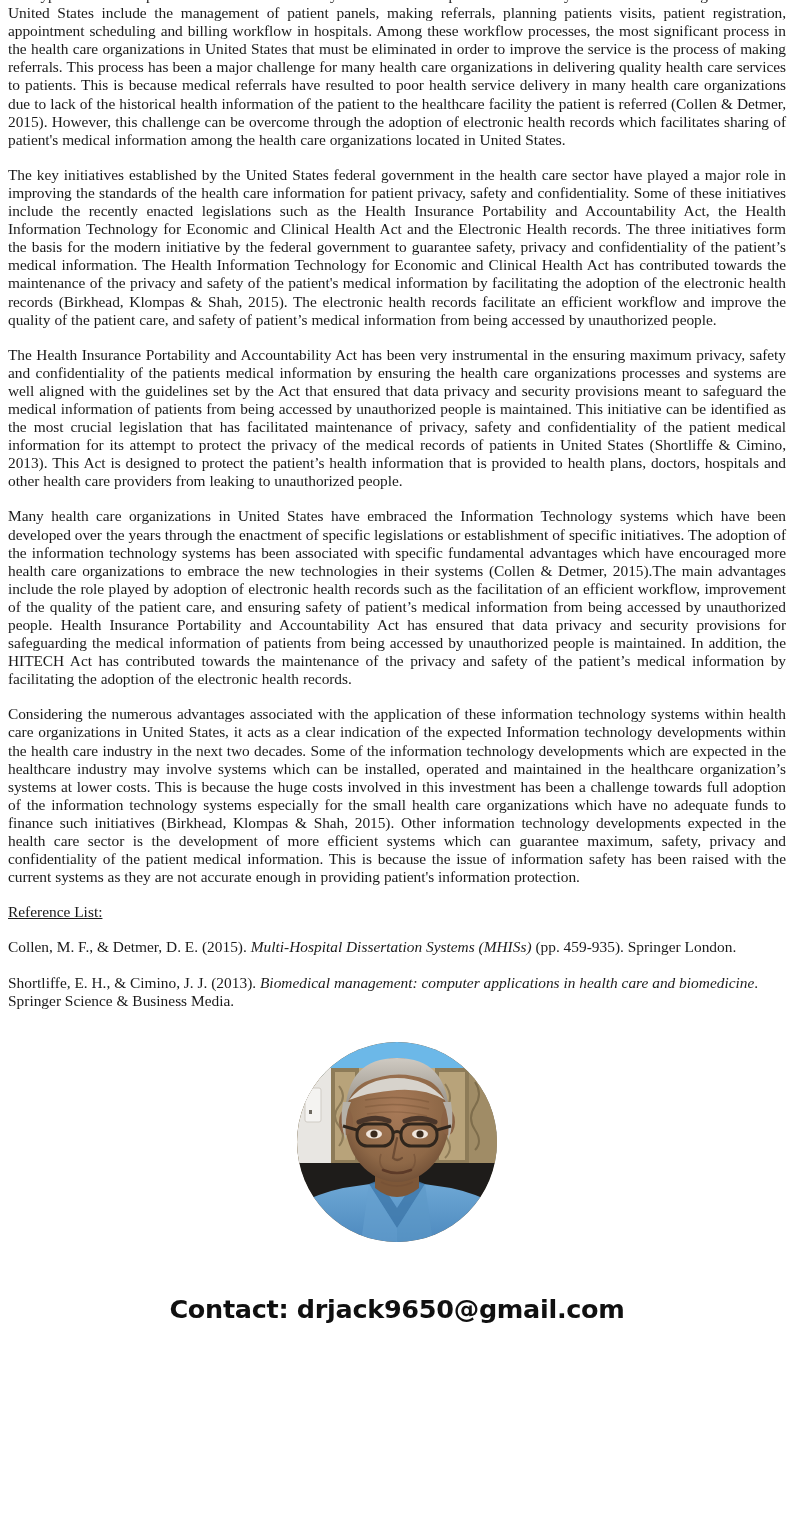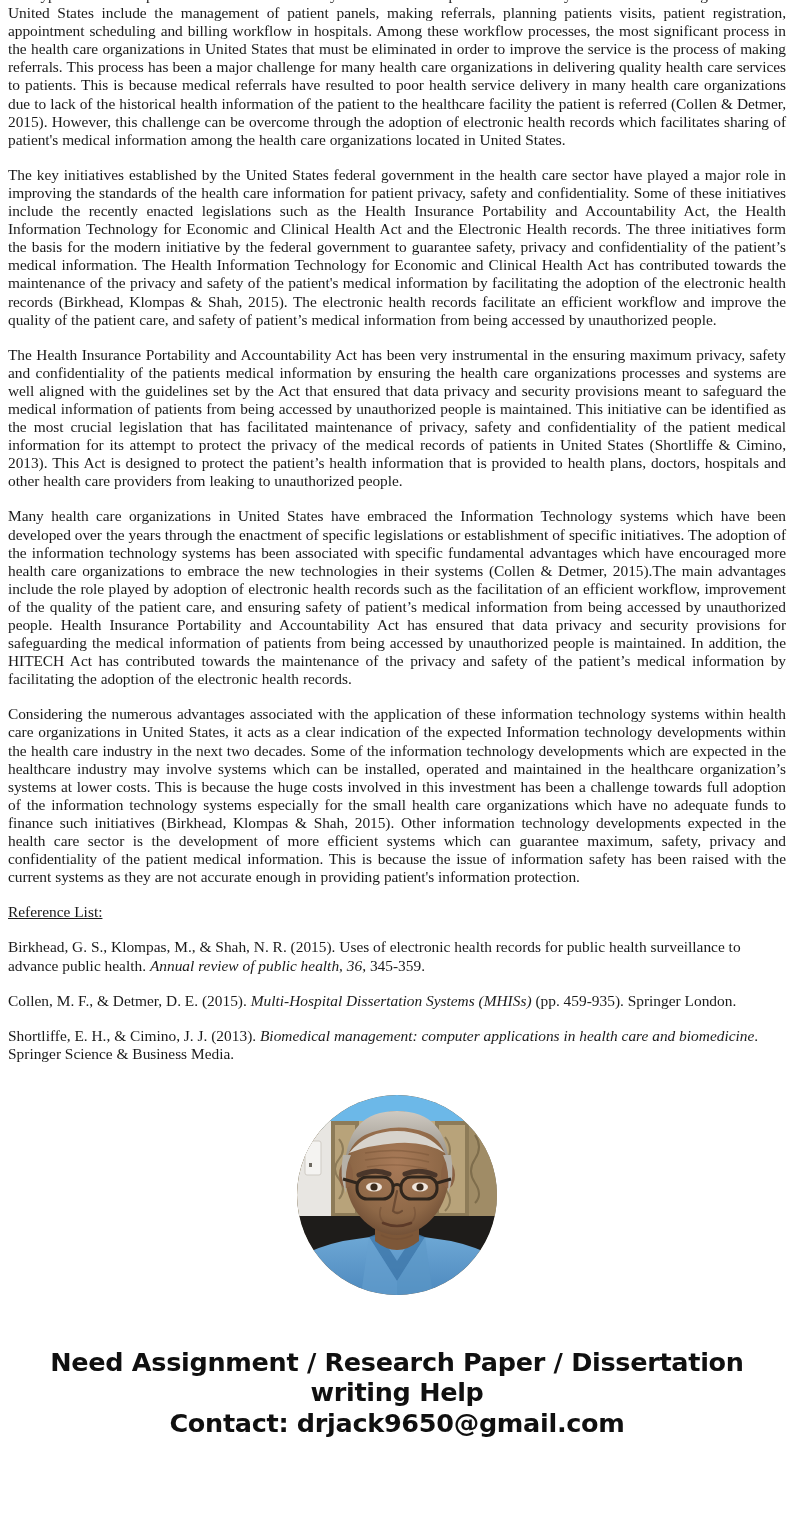--- a/index.html
+++ b/index.html
@@ -95,21 +95,20 @@
 <div class="page">
 
   <p class="para first">The typical workflow processes that need to be analyzed in order to improve the efficiency of the health care organizations in United States include the management of patient panels, making referrals, planning patients visits, patient registration, appointment scheduling and billing workflow in hospitals. Among these workflow processes, the most significant process in the health care organizations in United States that must be eliminated in order to improve the service is the process of making referrals. This process has been a major challenge for many health care organizations in delivering quality health care services to patients. This is because medical referrals have resulted to poor health service delivery in many health care organizations due to lack of the historical health information of the patient to the healthcare facility the patient is referred (Collen &amp; Detmer, 2015). However, this challenge can be overcome through the adoption of electronic health records which facilitates sharing of patient's medical information among the health care organizations located in United States.</p>
   <p class="para">The key initiatives established by the United States federal government in the health care sector have played a major role in improving the standards of the health care information for patient privacy, safety and confidentiality. Some of these initiatives include the recently enacted legislations such as the Health Insurance Portability and Accountability Act, the Health Information Technology for Economic and Clinical Health Act and the Electronic Health records. The three initiatives form the basis for the modern initiative by the federal government to guarantee safety, privacy and confidentiality of the patient’s medical information. The Health Information Technology for Economic and Clinical Health Act has contributed towards the maintenance of the privacy and safety of the patient's medical information by facilitating the adoption of the electronic health records (Birkhead, Klompas &amp; Shah, 2015). The electronic health records facilitate an efficient workflow and improve the quality of the patient care, and safety of patient’s medical information from being accessed by unauthorized people.</p>
   <p class="para">The Health Insurance Portability and Accountability Act has been very instrumental in the ensuring maximum privacy, safety and confidentiality of the patients medical information by ensuring the health care organizations processes and systems are well aligned with the guidelines set by the Act that ensured that data privacy and security provisions meant to safeguard the medical information of patients from being accessed by unauthorized people is maintained. This initiative can be identified as the most crucial legislation that has facilitated maintenance of privacy, safety and confidentiality of the patient medical information for its attempt to protect the privacy of the medical records of patients in United States (Shortliffe &amp; Cimino, 2013). This Act is designed to protect the patient’s health information that is provided to health plans, doctors, hospitals and other health care providers from leaking to unauthorized people.</p>
   <p class="para">Many health care organizations in United States have embraced the Information Technology systems which have been developed over the years through the enactment of specific legislations or establishment of specific initiatives. The adoption of the information technology systems has been associated with specific fundamental advantages which have encouraged more health care organizations to embrace the new technologies in their systems (Collen &amp; Detmer, 2015).The main advantages include the role played by adoption of electronic health records such as the facilitation of an efficient workflow, improvement of the quality of the patient care, and ensuring safety of patient’s medical information from being accessed by unauthorized people. Health Insurance Portability and Accountability Act has ensured that data privacy and security provisions for safeguarding the medical information of patients from being accessed by unauthorized people is maintained. In addition, the HITECH Act has contributed towards the maintenance of the privacy and safety of the patient’s medical information by facilitating the adoption of the electronic health records.</p>
   <p class="para">Considering the numerous advantages associated with the application of these information technology systems within health care organizations in United States, it acts as a clear indication of the expected Information technology developments within the health care industry in the next two decades. Some of the information technology developments which are expected in the healthcare industry may involve systems which can be installed, operated and maintained in the healthcare organization’s systems at lower costs. This is because the huge costs involved in this investment has been a challenge towards full adoption of the information technology systems especially for the small health care organizations which have no adequate funds to finance such initiatives (Birkhead, Klompas &amp; Shah, 2015). Other information technology developments expected in the health care sector is the development of more efficient systems which can guarantee maximum, safety, privacy and confidentiality of the patient medical information. This is because the issue of information safety has been raised with the current systems as they are not accurate enough in providing patient's information protection.</p>
 
   <p class="ref-heading">Reference List:</p>
 
-  <p class="ref"><span>Birkhead, G. S., Klompas, M., &amp; Shah, N. R. (2015). Uses of electronic health records for public health surveillance to advance public health. </span><i>Annual review of public health</i><span>, </span><i>36</i><span>, 345-359.</span></p>
 
   <p class="ref"><span>Collen, M. F., &amp; Detmer, D. E. (2015). </span><i>Multi-Hospital Dissertation Systems (MHISs)</i><span></span><i></i><span> (pp. 459-935). Springer London.</span></p>
 
   <p class="ref"><span>Shortliffe, E. H., &amp; Cimino, J. J. (2013). </span><i>Biomedical management: computer applications in health care and biomedicine</i><span></span><i></i><span>. Springer Science &amp; Business Media.</span></p>
 
   <div class="portrait-wrap">
     <div class="portrait">
       <svg width="200" height="200" viewBox="0 0 200 200">
         <defs>
           <clipPath id="circ">
@@ -194,17 +193,16 @@
 
           <path d="M86 128 q14 6 28 0" stroke="#5c3a28" stroke-width="2.6" fill="none" stroke-linecap="round"></path>
 
           <path d="M84 140 q16 8 32 0" stroke="#6d4c34" stroke-width="1.6" fill="none" opacity="0.4"></path>
         </g>
       </svg>
     </div>
   </div>
 
   <div class="promo">
-    <div class="promo-line1">Need Assignment / Research Paper / Dissertation writing Help</div>
     <div class="promo-line2">Contact: drjack9650@gmail.com</div>
   </div>
 
 </div>
 
 </body></html>

